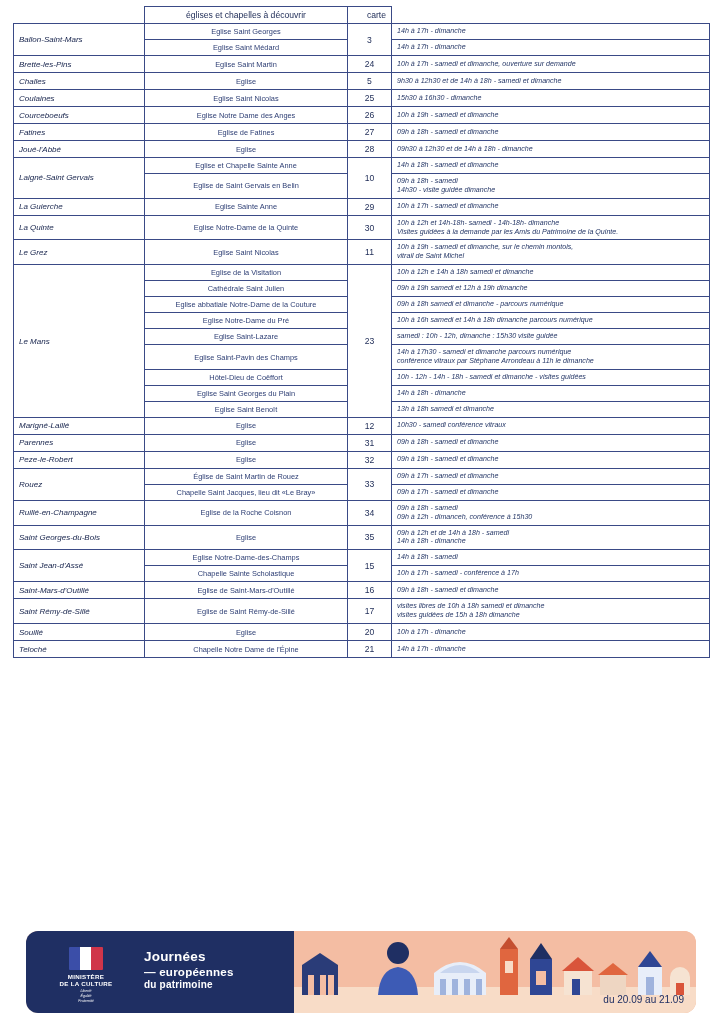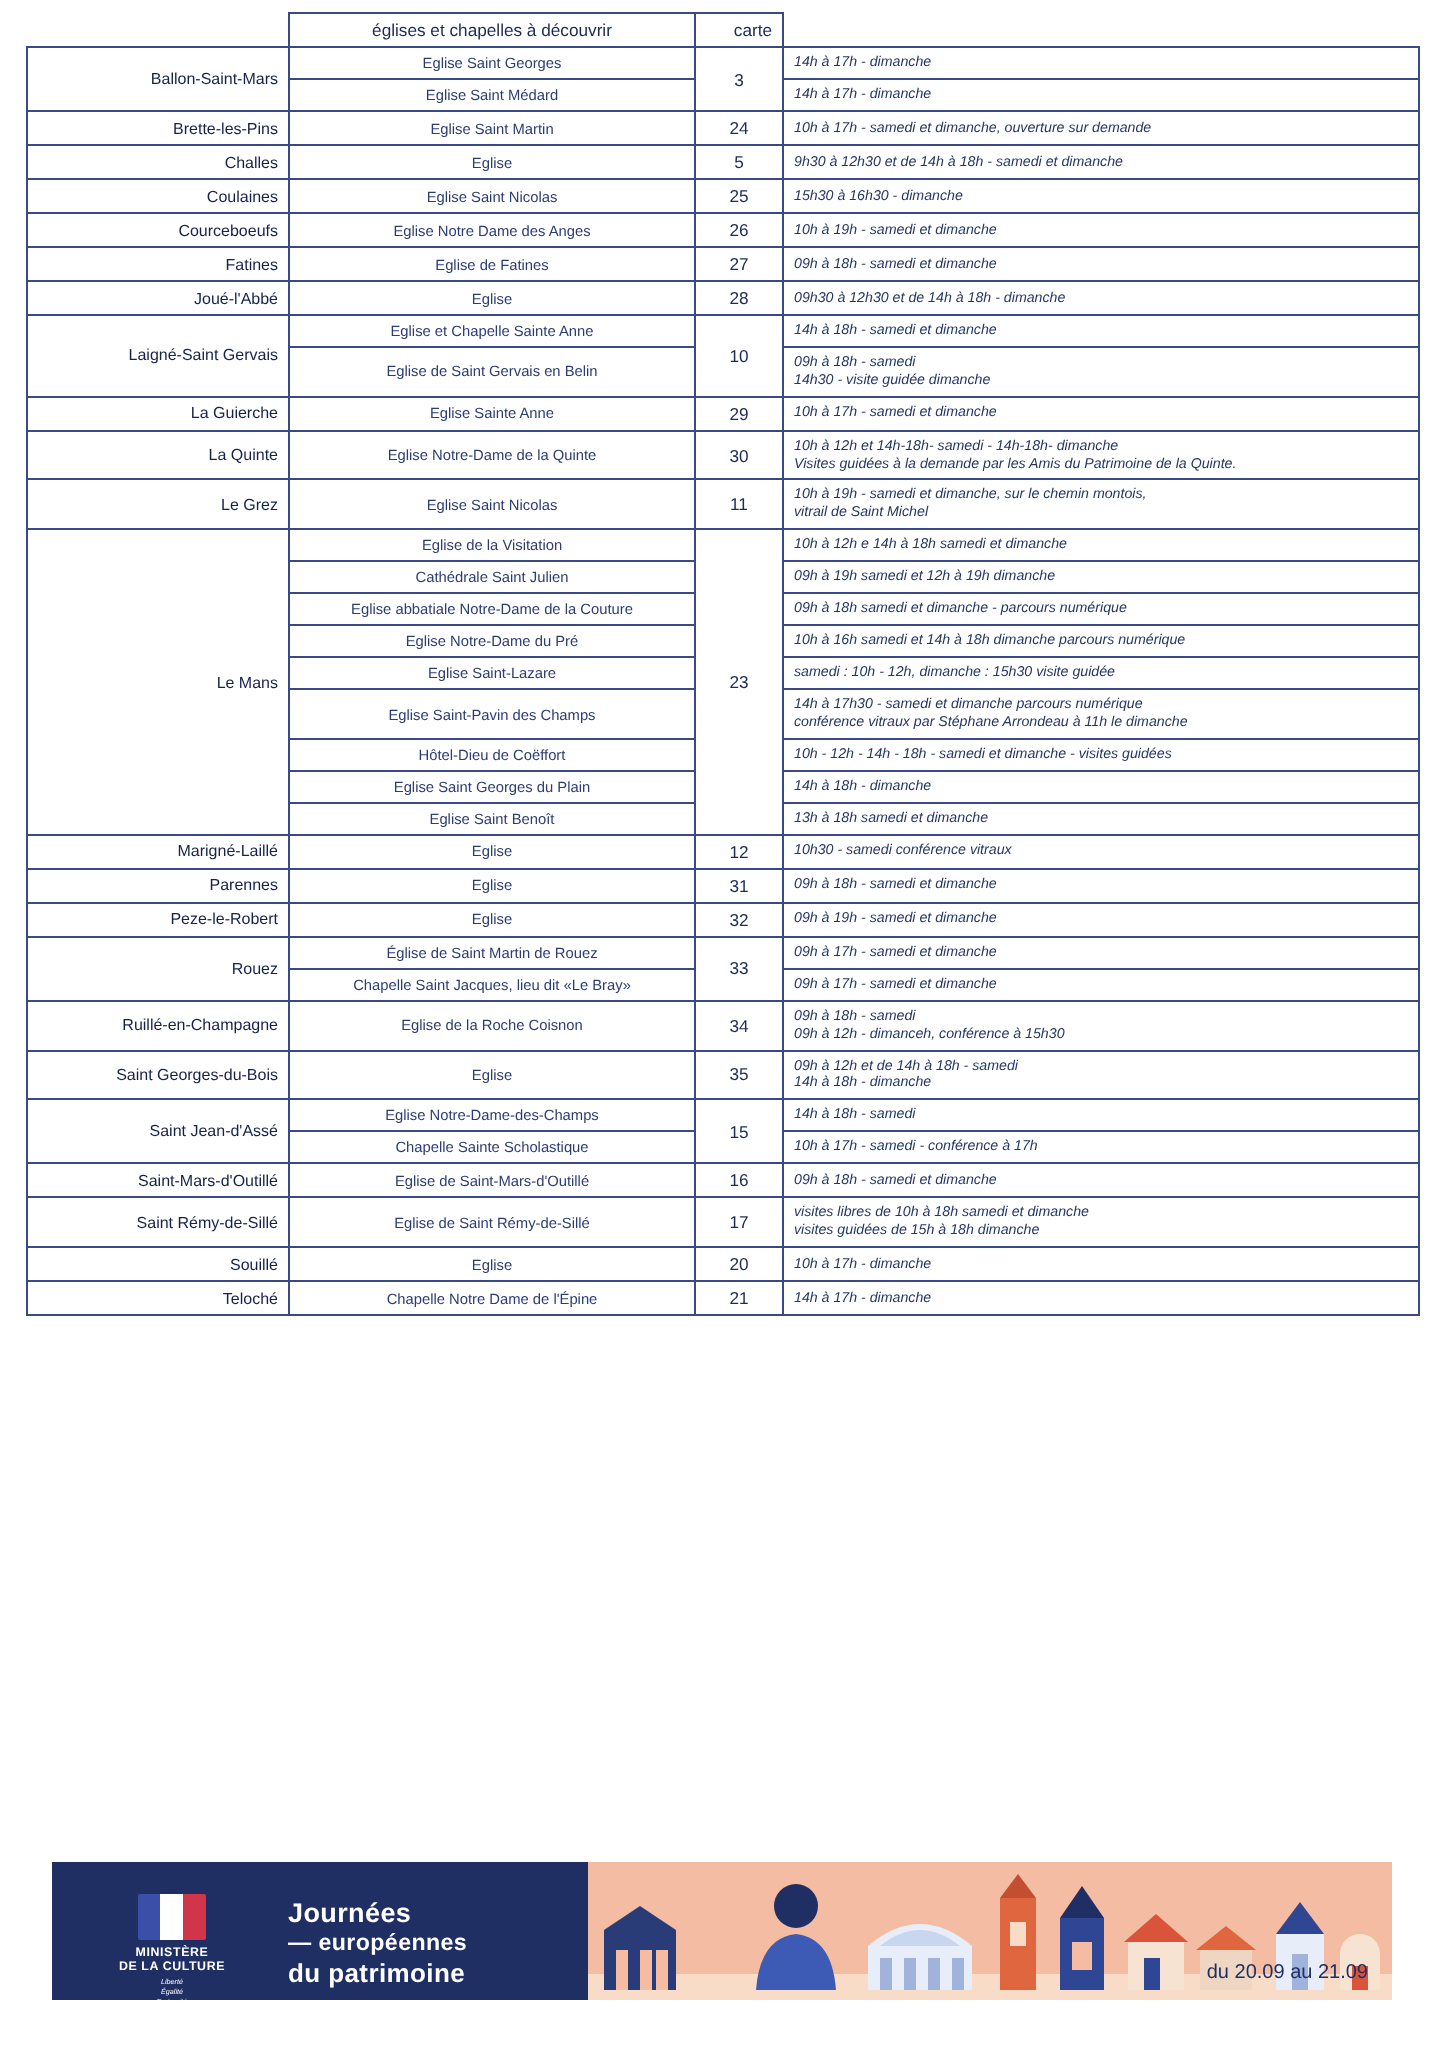--- a/index.html
+++ b/index.html
@@ -47,24 +47,25 @@
   }
   .hdr-map {
     text-align: right;
     font-weight: bold;
     font-size: 8.6px;
     color: #1c2a55;
     border: 1px solid #3a4a86 !important;
     padding: 6px 4px;
   }
   .commune {
-    text-align: right;
+    text-align: left;
     font-weight: bold;
     font-size: 8px;
     color: #15224b;
+    font-style: italic;
   }
   .church {
     text-align: center;
     font-size: 7.4px;
     color: #2c3d73;
   }
   .mapnum {
     text-align: center;
     font-weight: bold;
     font-size: 8.6px;
@@ -77,22 +78,22 @@
     line-height: 1.25;
   }
   .info .line { display: block; white-space: nowrap; font-style: italic; }
 
   
   .banner {
     position: absolute;
     left: 26px;
     top: 925px;
     width: 670px;
-    height: 69px;
-    border-radius: 0;
+    height: 82px;
+    border-radius: 12px;
     overflow: hidden;
     background: linear-gradient(180deg, #f3b9a0 0%, #f6cdb3 55%, #f7d9c3 100%);
   }
   .banner-left {
     position: absolute; left: 0; top: 0; bottom: 0; width: 268px;
     background: #1f2f63;
   }
   .ministere {
     position: absolute; left: 18px; top: 16px; width: 84px;
     color: #fff; text-align: center;
@@ -103,21 +104,21 @@
     border-radius: 1px;
   }
   .ministere .m1 { font-size: 6.2px; font-weight: bold; letter-spacing: .3px; }
   .ministere .m2 { font-size: 3.6px; font-style: italic; margin-top: 2px; line-height: 1.45; }
   .jep {
     position: absolute; left: 118px; top: 18px; color: #fff;
   }
   .jep .j1 { font-size: 13.5px; font-weight: bold; letter-spacing: .2px; }
   .jep .j2 { font-size: 11.6px; font-weight: bold; letter-spacing: .2px; margin-top: 1px; }
   .jep .j2:before { content: "— "; color: #fff; }
-  .jep .j3 { font-size: 13px; font-weight: bold; letter-spacing: .2px; margin-top: 1px; }
+  .jep .j3 { font-size: 10px; font-weight: bold; letter-spacing: .2px; margin-top: 1px; }
   .banner-art {
     position: absolute; left: 268px; top: 0; right: 0; bottom: 0;
     overflow: hidden;
   }
   .dates {
     position: absolute; right: 12px; bottom: 8px;
     color: #1f2f63; font-size: 10px; font-weight: normal;
   }
 </style>
 </head>

